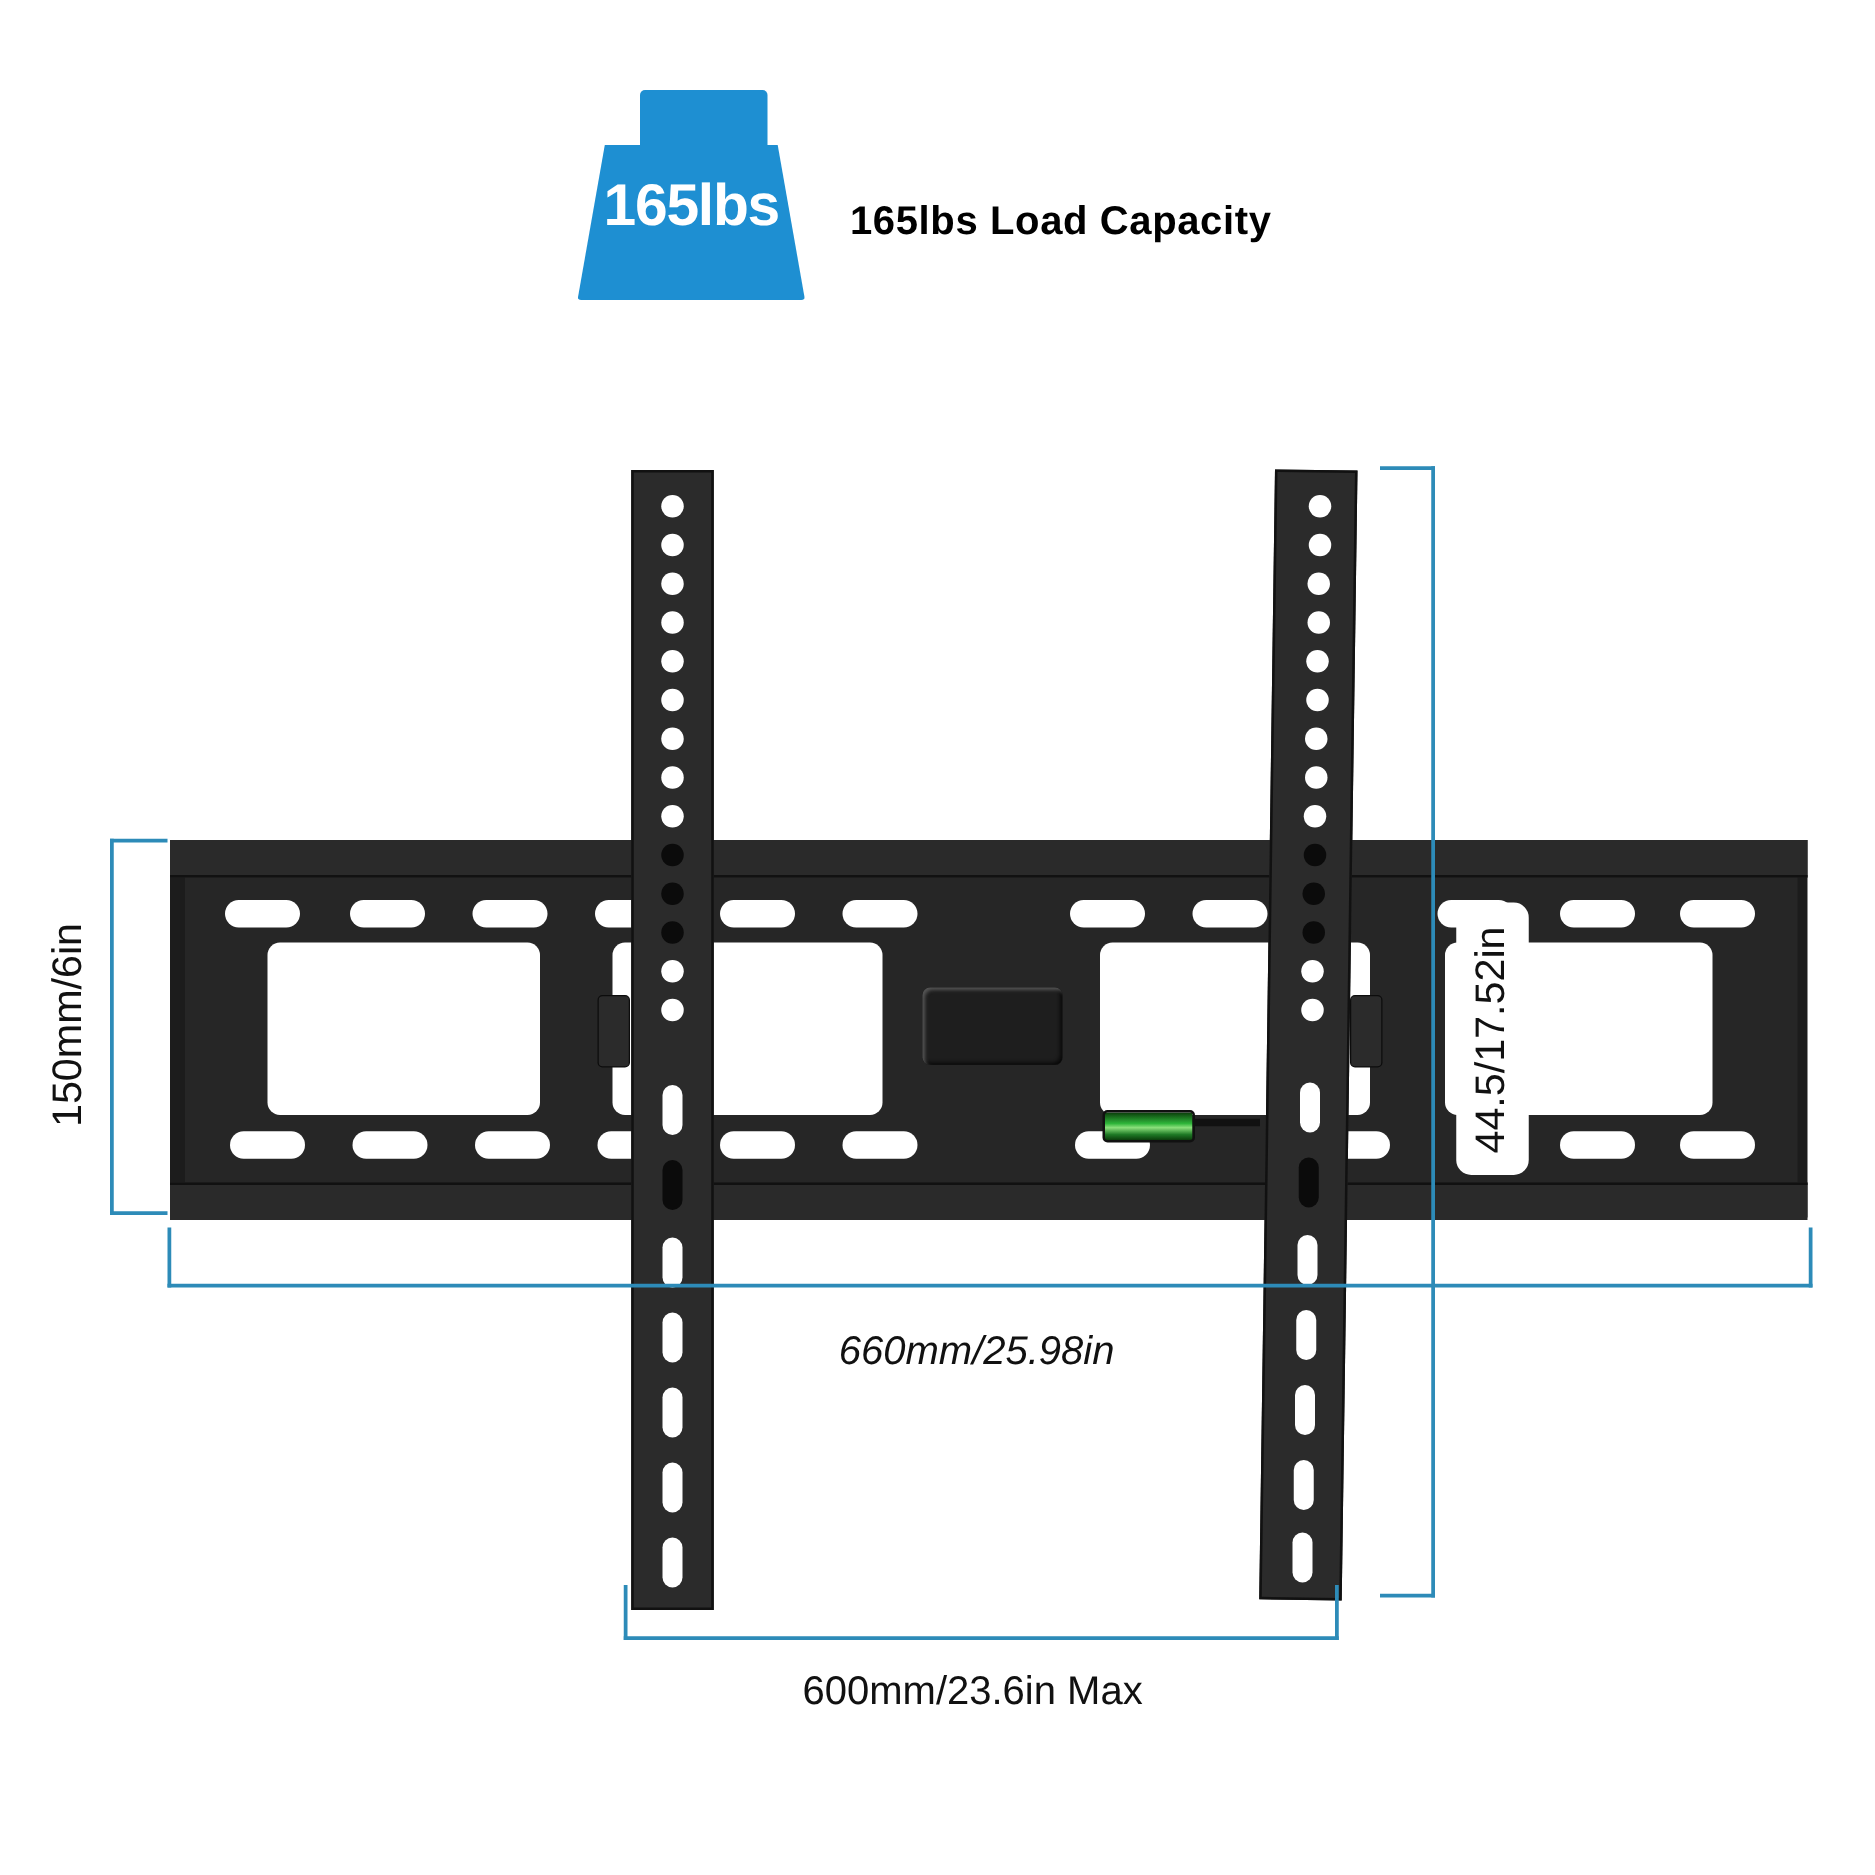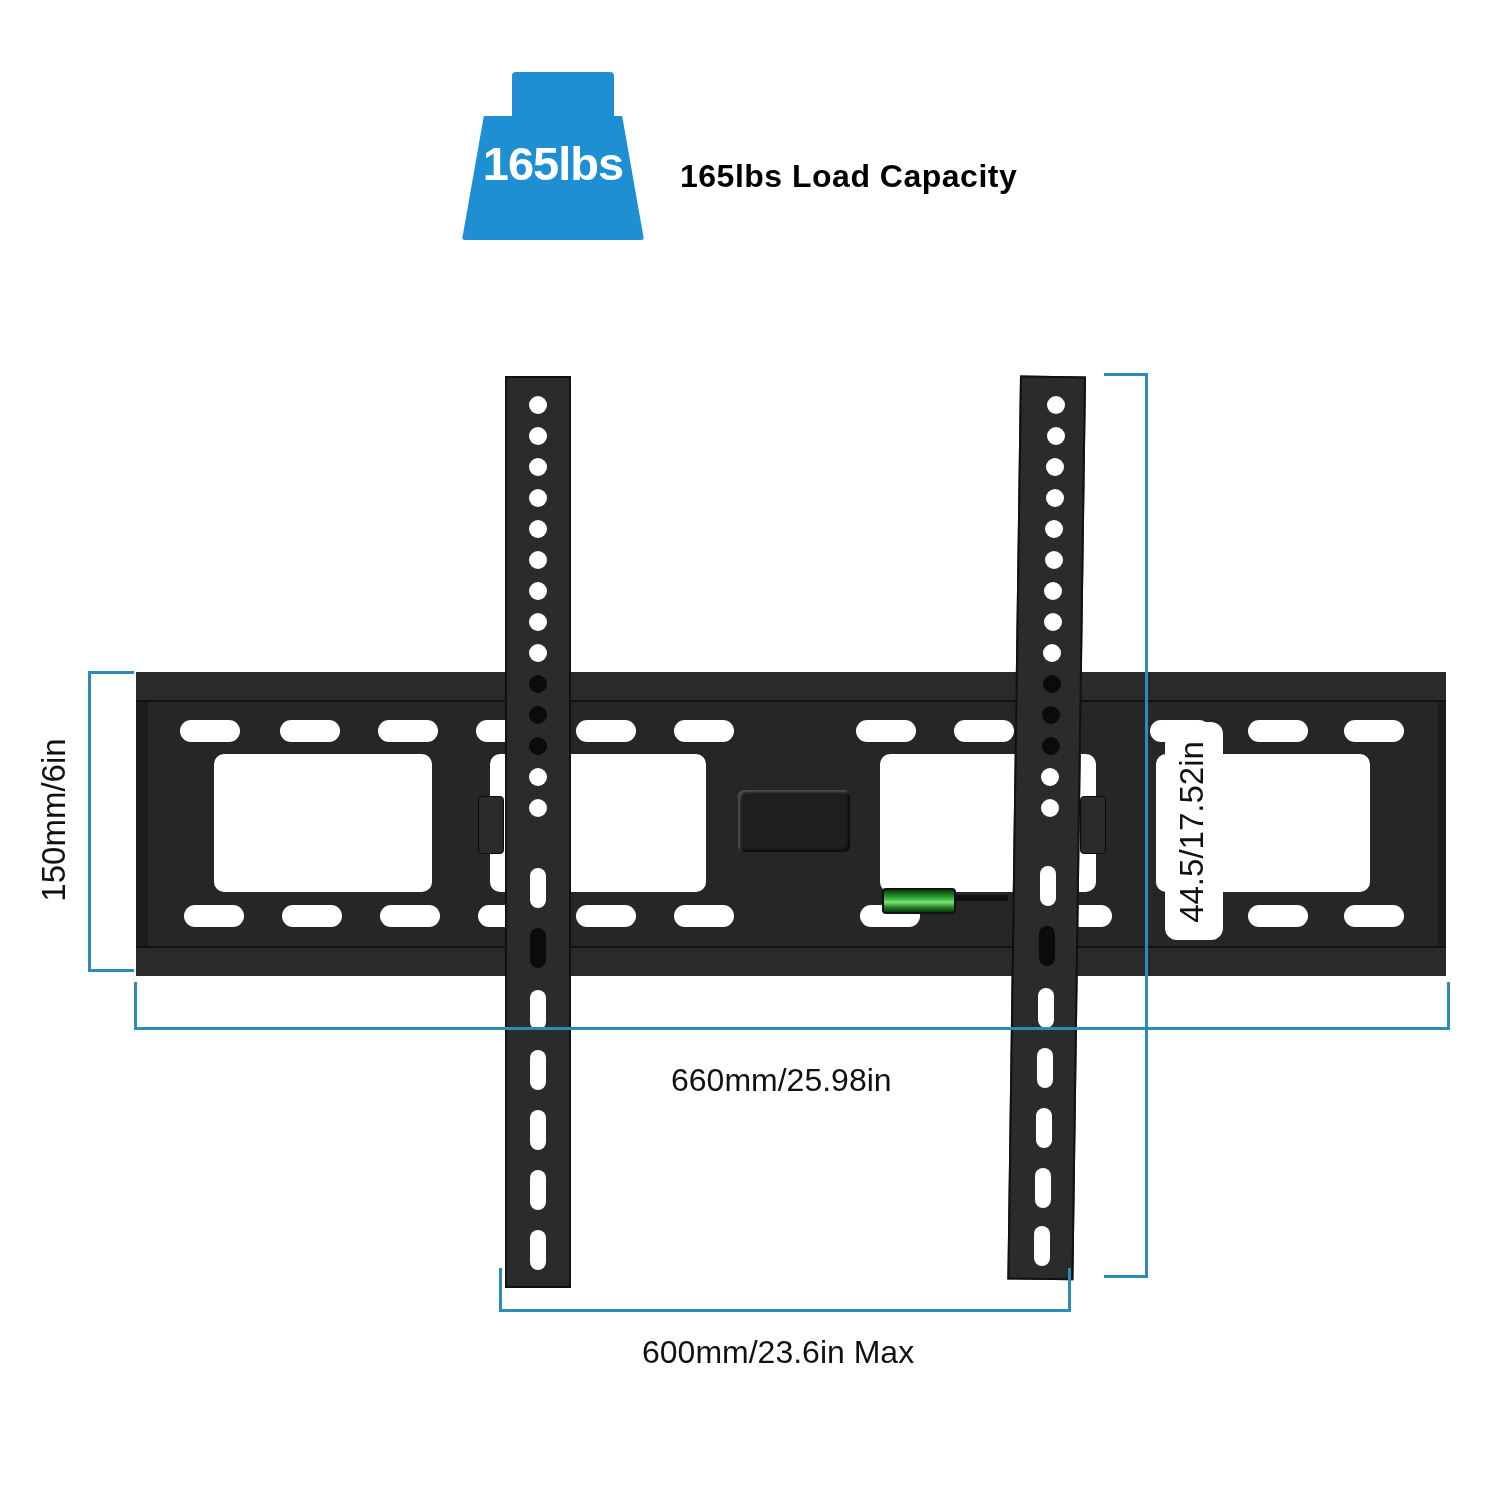--- a/index.html
+++ b/index.html
@@ -136,21 +136,21 @@
 <div class="abs oval" style="left:1034px;top:1226px;"></div>
 
 <div class="abs dim" style="left:88px;top:671px;width:3px;height:301px;"></div>
 <div class="abs dim" style="left:88px;top:671px;width:46px;height:3px;"></div>
 <div class="abs dim" style="left:88px;top:969px;width:46px;height:3px;"></div>
 <div class="abs dim-label" style="left:54px;top:820px;transform:translate(-50%,-50%) rotate(-90deg);transform-origin:center;font-size:33px;">150mm/6in</div>
 
 <div class="abs dim" style="left:134px;top:1027px;width:1316px;height:3px;"></div>
 <div class="abs dim" style="left:134px;top:982px;width:3px;height:48px;"></div>
 <div class="abs dim" style="left:1447px;top:982px;width:3px;height:48px;"></div>
-<div class="abs dim-label" style="left:671px;top:1062px;">660mm/25.98in</div>
+<div class="abs dim-label" style="left:671px;top:1062px;font-style:italic;">660mm/25.98in</div>
 
 <div class="abs dim" style="left:1145px;top:373px;width:3px;height:905px;"></div>
 <div class="abs dim" style="left:1104px;top:373px;width:44px;height:3px;"></div>
 <div class="abs dim" style="left:1104px;top:1275px;width:44px;height:3px;"></div>
 <div class="abs" style="left:1165px;top:722px;width:58px;height:218px;background:#fff;border-radius:12px;"></div>
 <div class="abs dim-label" style="left:1192px;top:832px;transform:translate(-50%,-50%) rotate(-90deg);transform-origin:center;font-size:33px;">44.5/17.52in</div>
 
 <div class="abs dim" style="left:499px;top:1309px;width:572px;height:3px;"></div>
 <div class="abs dim" style="left:499px;top:1268px;width:3px;height:44px;"></div>
 <div class="abs dim" style="left:1068px;top:1268px;width:3px;height:44px;"></div>

